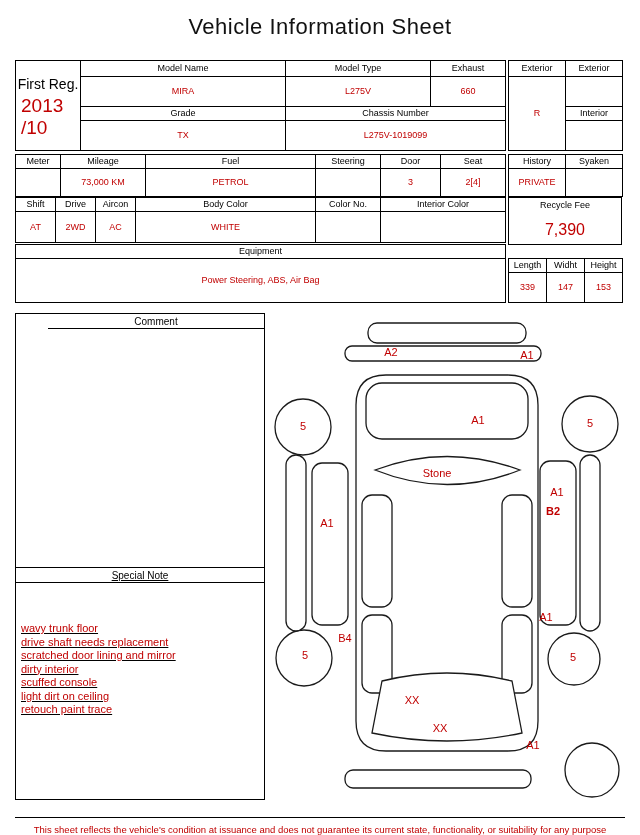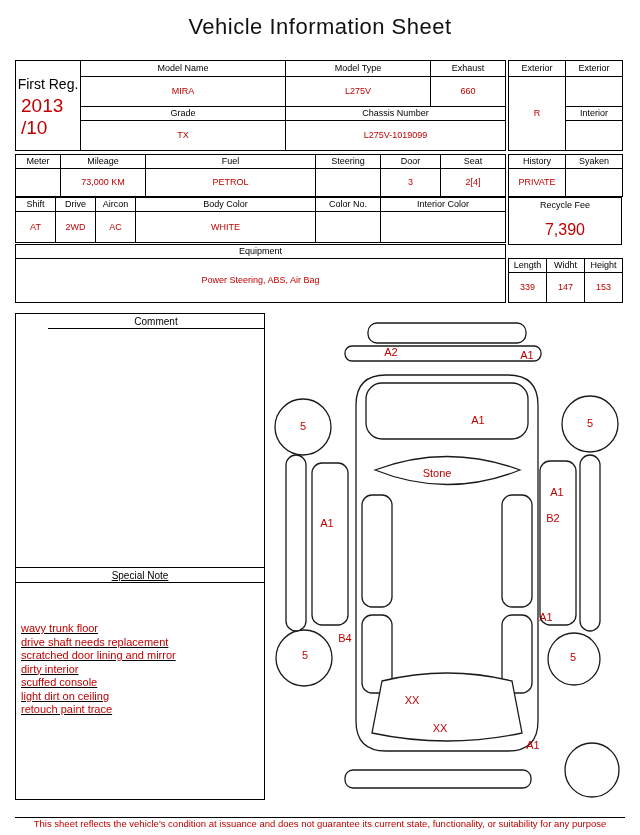--- a/index.html
+++ b/index.html
@@ -28,21 +28,21 @@
   .recycle-value { color:var(--accent); font-size:16px; text-align:center; margin-top:11px; }
   .panel { position:absolute; border:1px solid #000; background:#fff; }
   .panel-header { font-size:10px; text-align:center; height:15px; line-height:15px; border-bottom:1px solid #000; }
   .note-body { padding-top:3px;margin-top:36px; }
   .note-line { color:var(--accent); font-size:11px; line-height:13.5px; padding-left:5px; white-space:nowrap; }
   .diagram { position:absolute; left:270px; top:313px; width:360px; height:492px; }
   .diagram svg { position:absolute; left:0; top:0; }
   .dlabel { position:absolute; transform:translate(-50%,-50%); color:var(--accent); font-size:11px; white-space:nowrap; }
   .footer {
     position:absolute; left:15px; right:15px; top:817px;
-    border-top:1px solid #000; padding-top:0;
+    border-top:1px solid #000; padding-top:6px;
     color:var(--accent); font-size:9.5px; text-align:center; white-space:nowrap;
   }
 </style>
 </head>
 <body>
 
 <div class="page-title">Vehicle Information Sheet</div>
 
 <table class="grid" style="left:15px;top:60px;width:490px;">
   <colgroup>
@@ -260,21 +260,21 @@
     </g>
   </svg>
   <div style="position:absolute;left:0;top:0;width:100%;height:100%;">
       <span class="dlabel" style="left: 121px; top: 39px;">A2</span>
       <span class="dlabel" style="left: 257px; top: 42px;">A1</span>
       <span class="dlabel" style="left: 33px; top: 113px;">5</span>
       <span class="dlabel" style="left: 208px; top: 107px;">A1</span>
       <span class="dlabel" style="left: 320px; top: 110px;">5</span>
       <span class="dlabel" style="left: 167px; top: 160px;">Stone</span>
       <span class="dlabel" style="left: 287px; top: 179px;">A1</span>
-      <span class="dlabel" style="left: 283px; top: 205px;">B2</span>
+      <span class="dlabel" style="left: 283px; top: 198px; font-weight: bold;">B2</span>
       <span class="dlabel" style="left: 57px; top: 210px;">A1</span>
       <span class="dlabel" style="left: 75px; top: 325px;">B4</span>
       <span class="dlabel" style="left: 276px; top: 304px;">A1</span>
       <span class="dlabel" style="left: 35px; top: 342px;">5</span>
       <span class="dlabel" style="left: 303px; top: 344px;">5</span>
       <span class="dlabel" style="left: 142px; top: 387px;">XX</span>
       <span class="dlabel" style="left: 170px; top: 415px;">XX</span>
       <span class="dlabel" style="left: 263px; top: 432px;">A1</span>
     </div>
 </div>

